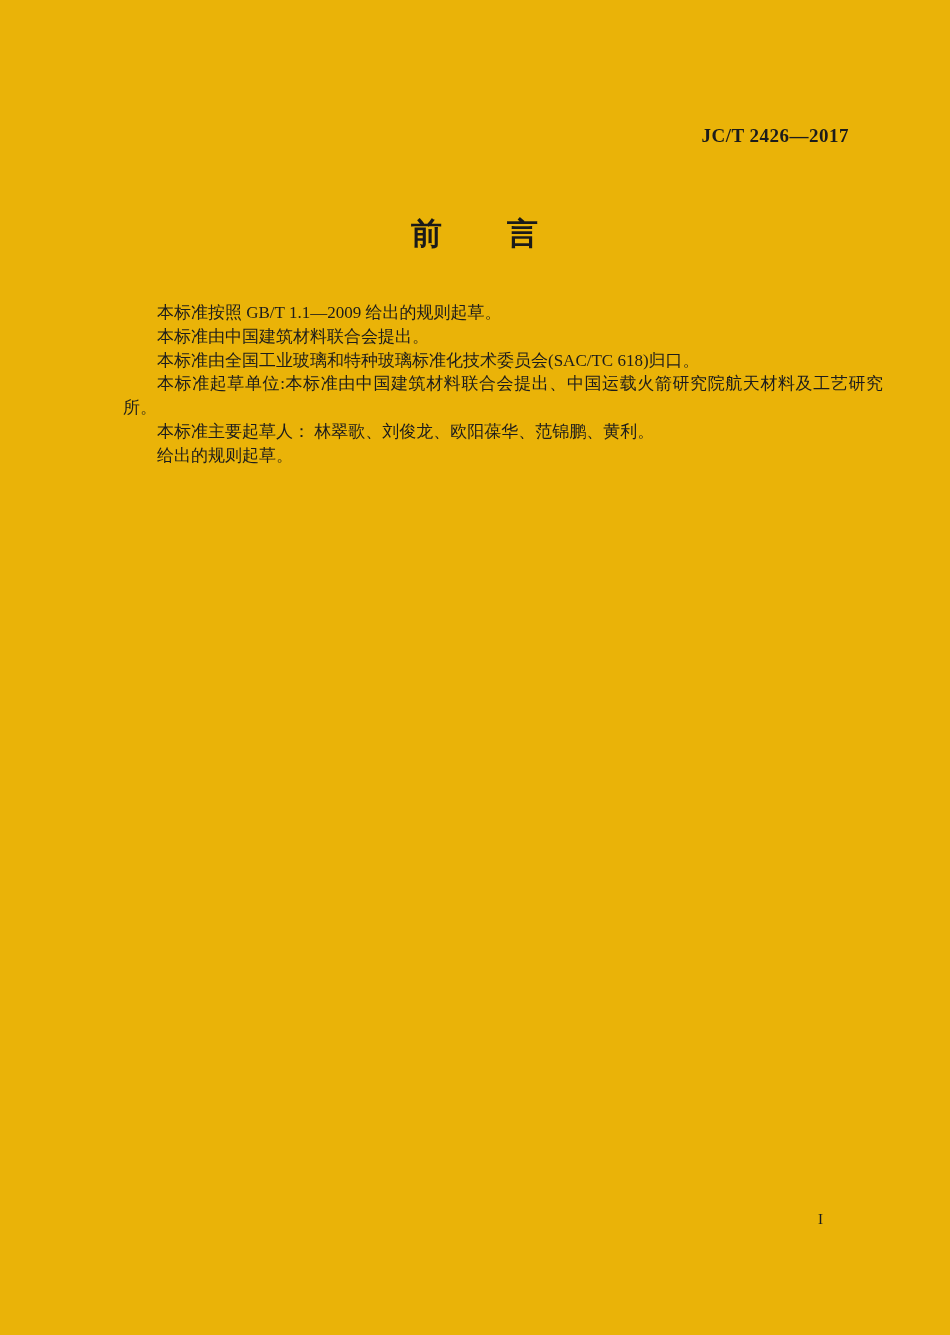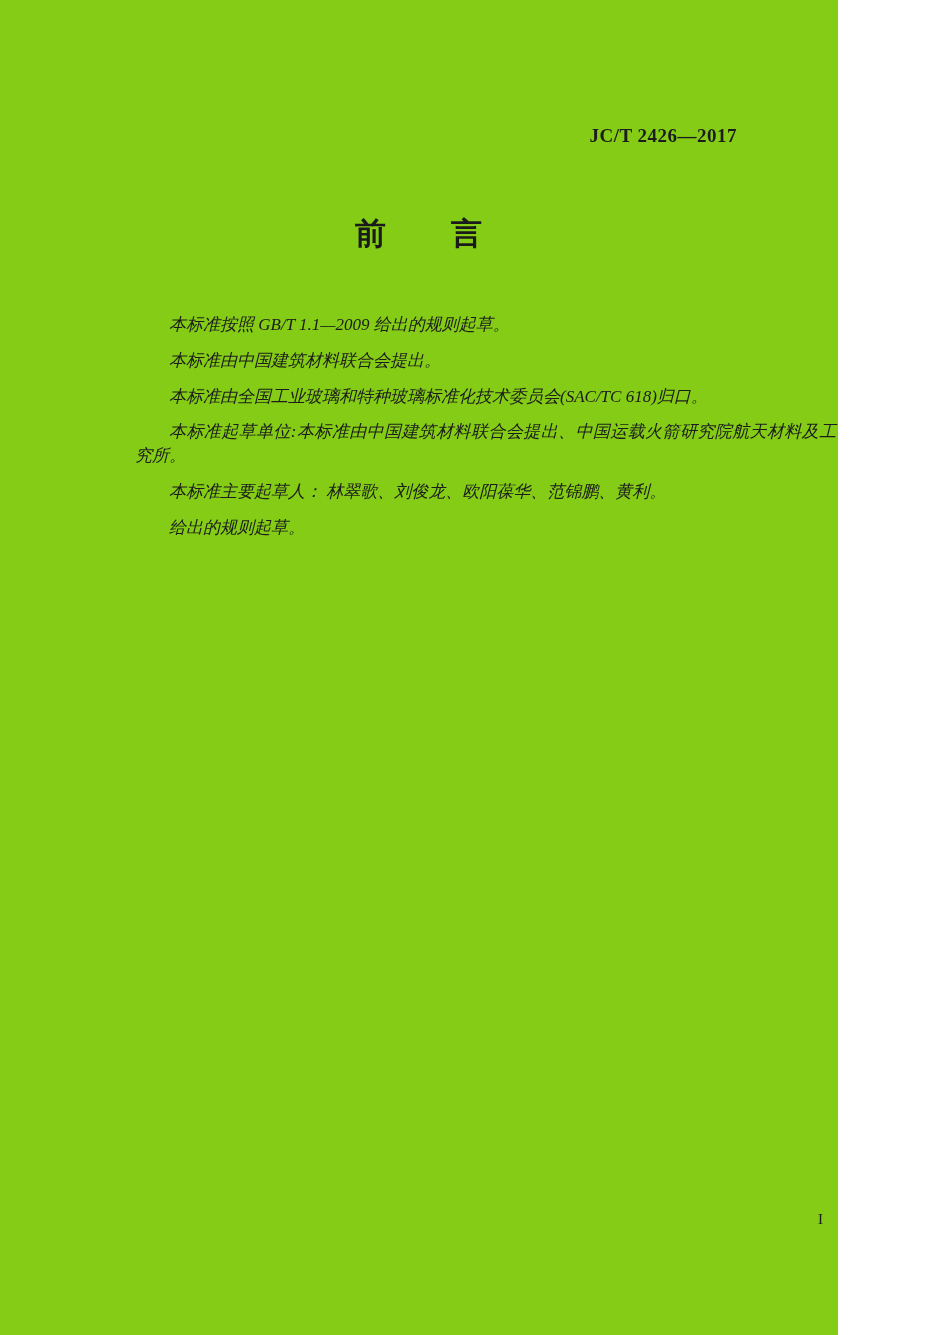--- a/index.html
+++ b/index.html
@@ -2,23 +2,23 @@
 <html><head>
 <meta charset="utf-8">
 <style>
   html, body {
     margin: 0;
     padding: 0;
     background: #ffffff;
   }
   .page {
     position: relative;
-    width: 838px;
+    width: 950px;
     height: 1335px;
-    background: #84cc16;
+    background: #eab308;
     color: #1c1c1c;
     font-family: "Liberation Serif", serif;
     overflow: hidden;
   }
   .header-code {
     position: absolute;
     top: 125px;
     right: 101px;
     font-family: "Liberation Serif", serif;
     font-size: 19px;
@@ -46,24 +46,23 @@
     top: 301px;
     left: 123px;
     width: 760px;
     font-family: "Liberation Serif", serif;
     font-size: 17px;
     line-height: 23.8px;
     color: #1c1c1c;
     text-align: justify;
   }
   .foreword-body p {
-    margin: 12px;
+    margin: 0;
     padding: 0;
     text-indent: 2em;
-    font-style: italic;
   }
   .page-number {
     position: absolute;
     top: 1211px;
     left: 818px;
     font-family: "Liberation Serif", serif;
     font-size: 15px;
     color: #1c1c1c;
   }
 </style>

